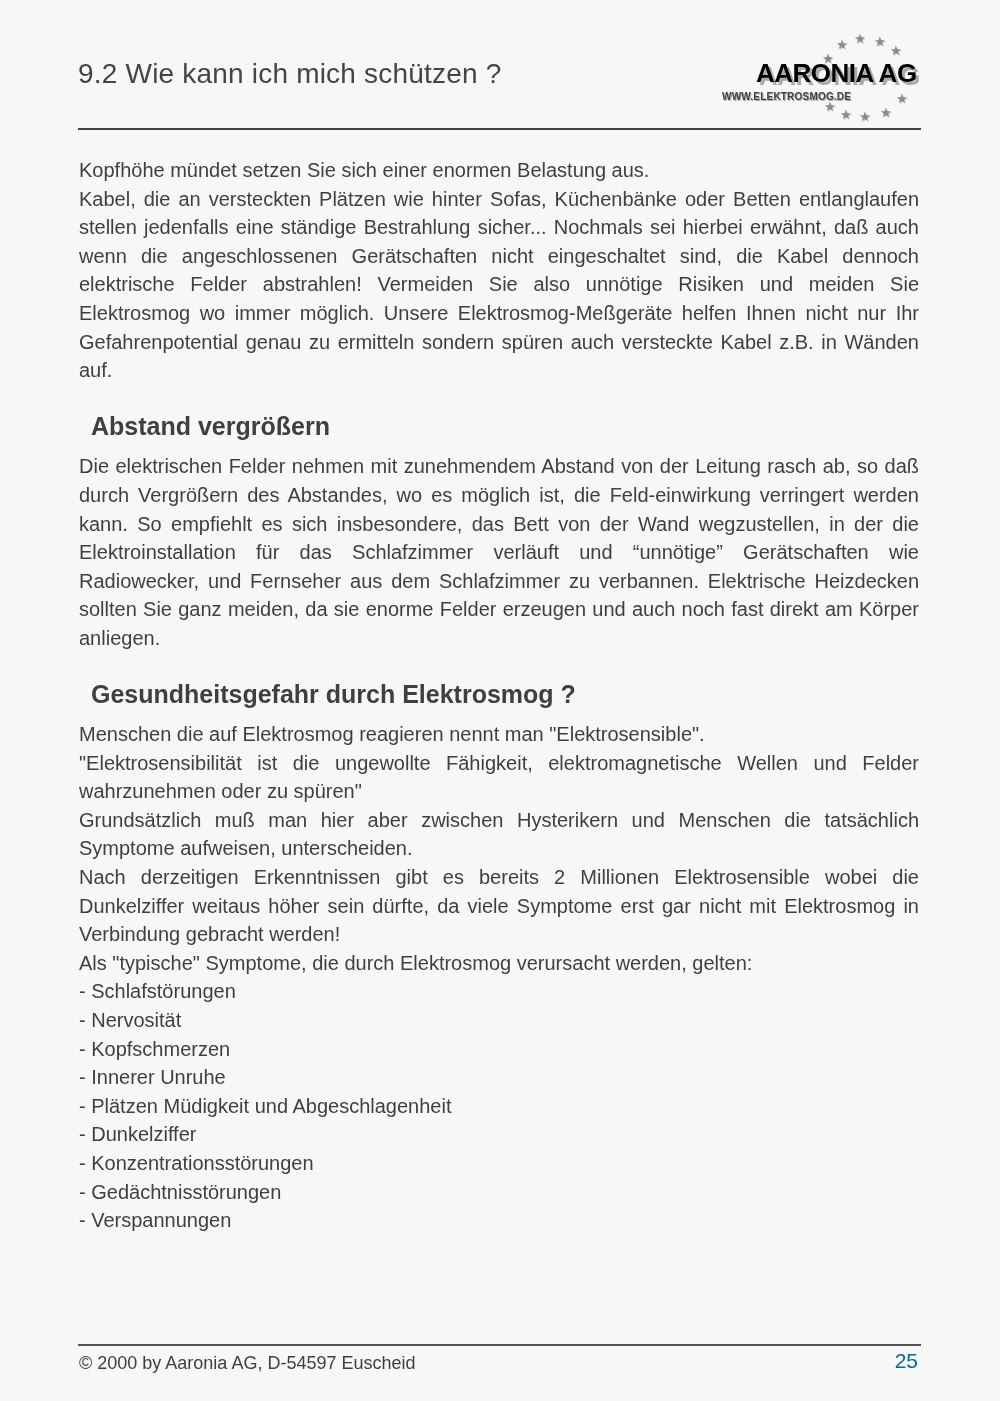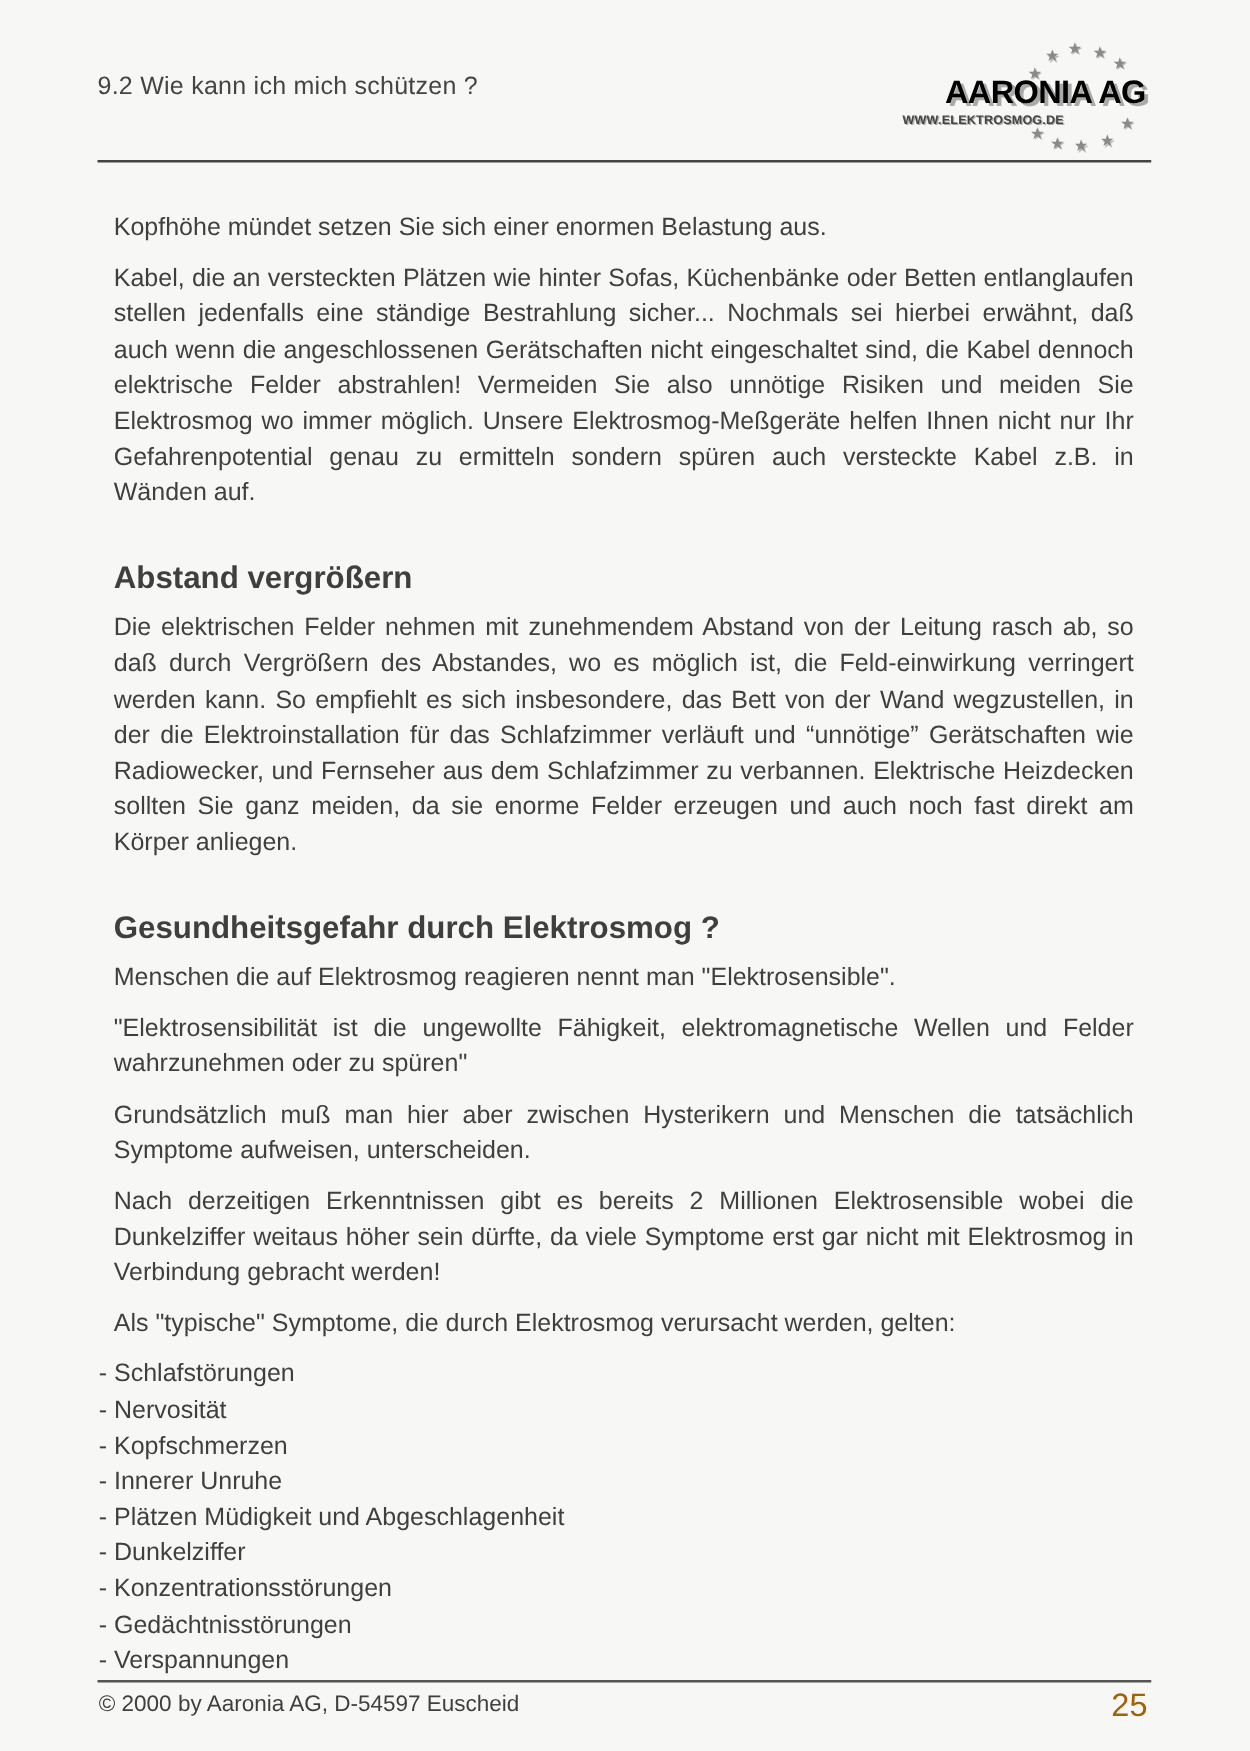--- a/index.html
+++ b/index.html
@@ -6,21 +6,21 @@
   body {
     width: 1000px; height: 1401px;
     background: #f7f7f5;
     position: relative;
     overflow: hidden;
     color: #3f3f3f;
     font-family: "Liberation Sans", "DejaVu Sans", sans-serif;
   }
   .header-title {
     position: absolute; left: 78px; top: 58px;
-    font-size: 20px; color: #444; letter-spacing: 0.2px;
+    font-size: 28px; color: #444; letter-spacing: 0.2px;
     white-space: nowrap;
   }
   .logo {
     position: absolute; left: 718px; top: 30px; width: 200px; height: 100px;
   }
   .logo-name {
     position: absolute; left: 2px; top: 28px;
     font-family: "Liberation Sans", sans-serif; font-weight: bold;
     font-size: 26px; color: #000000; letter-spacing: -0.5px;
     text-shadow: 3px 3px 0 #aaa;
@@ -38,39 +38,39 @@
     text-shadow: 1px 1px 0 #bbb; line-height: 1;
   }
   .rule-top {
     position: absolute; left: 78px; top: 128px; width: 843px; height: 2px;
     background: #444;
   }
   .body-text {
     position: absolute; left: 79px; top: 156px; width: 840px;
     font-size: 20px; line-height: 28.6px; color: #3f3f3f;
   }
-  .para { margin: 12px; text-align: justify; }
+  .para { margin: 0; text-align: justify; }
   .para.left { text-align: left; }
   .heading {
     font-weight: bold; font-size: 25px; margin: 12px;
   }
   .gap { height: 15px; }
   .list { margin: 0; padding: 0; list-style: none; }
   .list li { margin: 0; }
   .rule-bottom {
     position: absolute; left: 78px; top: 1344px; width: 843px; height: 2px;
     background: #555;
   }
   .footer-copy {
     position: absolute; left: 79px; top: 1353px;
     font-size: 18px; color: #3f3f3f; white-space: nowrap;
   }
   .page-number {
     position: absolute; right: 82px; top: 1349px;
-    font-size: 26px; color: #a16207; text-align: right;
+    font-size: 21px; color: #0369a1; text-align: right;
   }
 </style>
 </head>
 <body>
 
 <div class="header-title">9.2 Wie kann ich mich schützen ?</div>
 
 <div class="logo">
   <span class="logo-star" style="left:118px; top:8px;">★</span>
   <span class="logo-star" style="left:136px; top:2px;">★</span>

